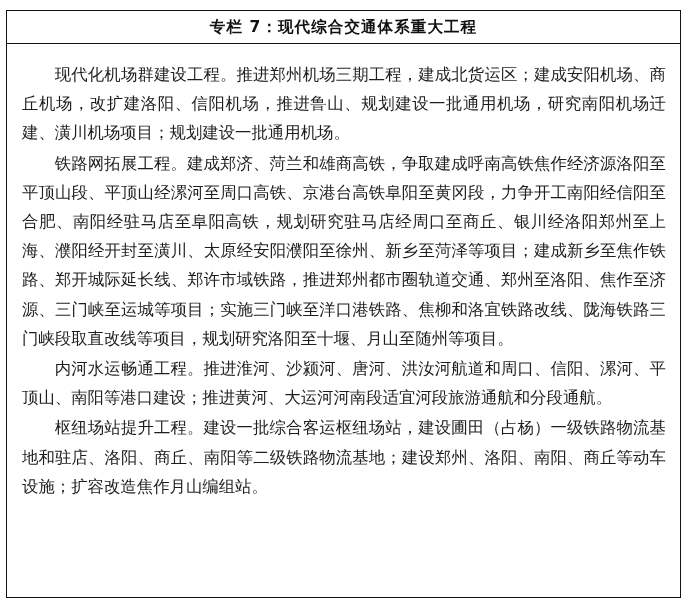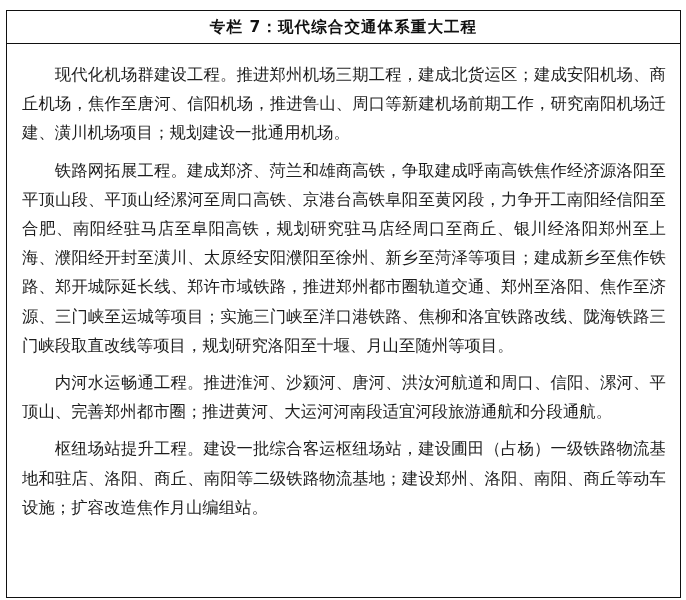--- a/index.html
+++ b/index.html
@@ -56,34 +56,34 @@
     font-size: 16.4px;
     line-height: 29.2px;
     text-align: justify;
     text-justify: inter-ideograph;
     text-indent: 2em;
     color: #1d1d1d;
     font-family: "Liberation Serif", "DejaVu Serif", serif;
     word-break: break-all;
   }
   .para + .para {
-    margin-top: 8px;
+    margin-top: 1px;
   }
 </style>
 </head>
 <body>
 
 <div class="page">
   <div class="box">
 
     <div class="box-header">
       <div class="box-title">专栏 7：现代综合交通体系重大工程</div>
     </div>
 
     <div class="box-body">
-      <p class="para">现代化机场群建设工程。推进郑州机场三期工程，建成北货运区；建成安阳机场、商丘机场，焦作至唐河、信阳机场，推进鲁山、周口等新建机场前期工作，研究南阳机场迁建、潢川机场项目；规划建设一批通用机场。</p>
+      <p class="para">现代化机场群建设工程。推进郑州机场三期工程，建成北货运区；建成安阳机场、商丘机场，改扩建洛阳、信阳机场，推进鲁山、规划建设一批通用机场，研究南阳机场迁建、潢川机场项目；规划建设一批通用机场。</p>
       <p class="para">铁路网拓展工程。建成郑济、菏兰和雄商高铁，争取建成呼南高铁焦作经济源洛阳至平顶山段、平顶山经漯河至周口高铁、京港台高铁阜阳至黄冈段，力争开工南阳经信阳至合肥、南阳经驻马店至阜阳高铁，规划研究驻马店经周口至商丘、银川经洛阳郑州至上海、濮阳经开封至潢川、太原经安阳濮阳至徐州、新乡至菏泽等项目；建成新乡至焦作铁路、郑开城际延长线、郑许市域铁路，推进郑州都市圈轨道交通、郑州至洛阳、焦作至济源、三门峡至运城等项目；实施三门峡至洋口港铁路、焦柳和洛宜铁路改线、陇海铁路三门峡段取直改线等项目，规划研究洛阳至十堰、月山至随州等项目。</p>
-      <p class="para">内河水运畅通工程。推进淮河、沙颍河、唐河、洪汝河航道和周口、信阳、漯河、平顶山、完善郑州都市圈；推进黄河、大运河河南段适宜河段旅游通航和分段通航。</p>
+      <p class="para">内河水运畅通工程。推进淮河、沙颍河、唐河、洪汝河航道和周口、信阳、漯河、平顶山、南阳等港口建设；推进黄河、大运河河南段适宜河段旅游通航和分段通航。</p>
       <p class="para">枢纽场站提升工程。建设一批综合客运枢纽场站，建设圃田（占杨）一级铁路物流基地和驻店、洛阳、商丘、南阳等二级铁路物流基地；建设郑州、洛阳、南阳、商丘等动车设施；扩容改造焦作月山编组站。</p>
     </div>
 
   </div>
 </div>
 
 </body></html>

